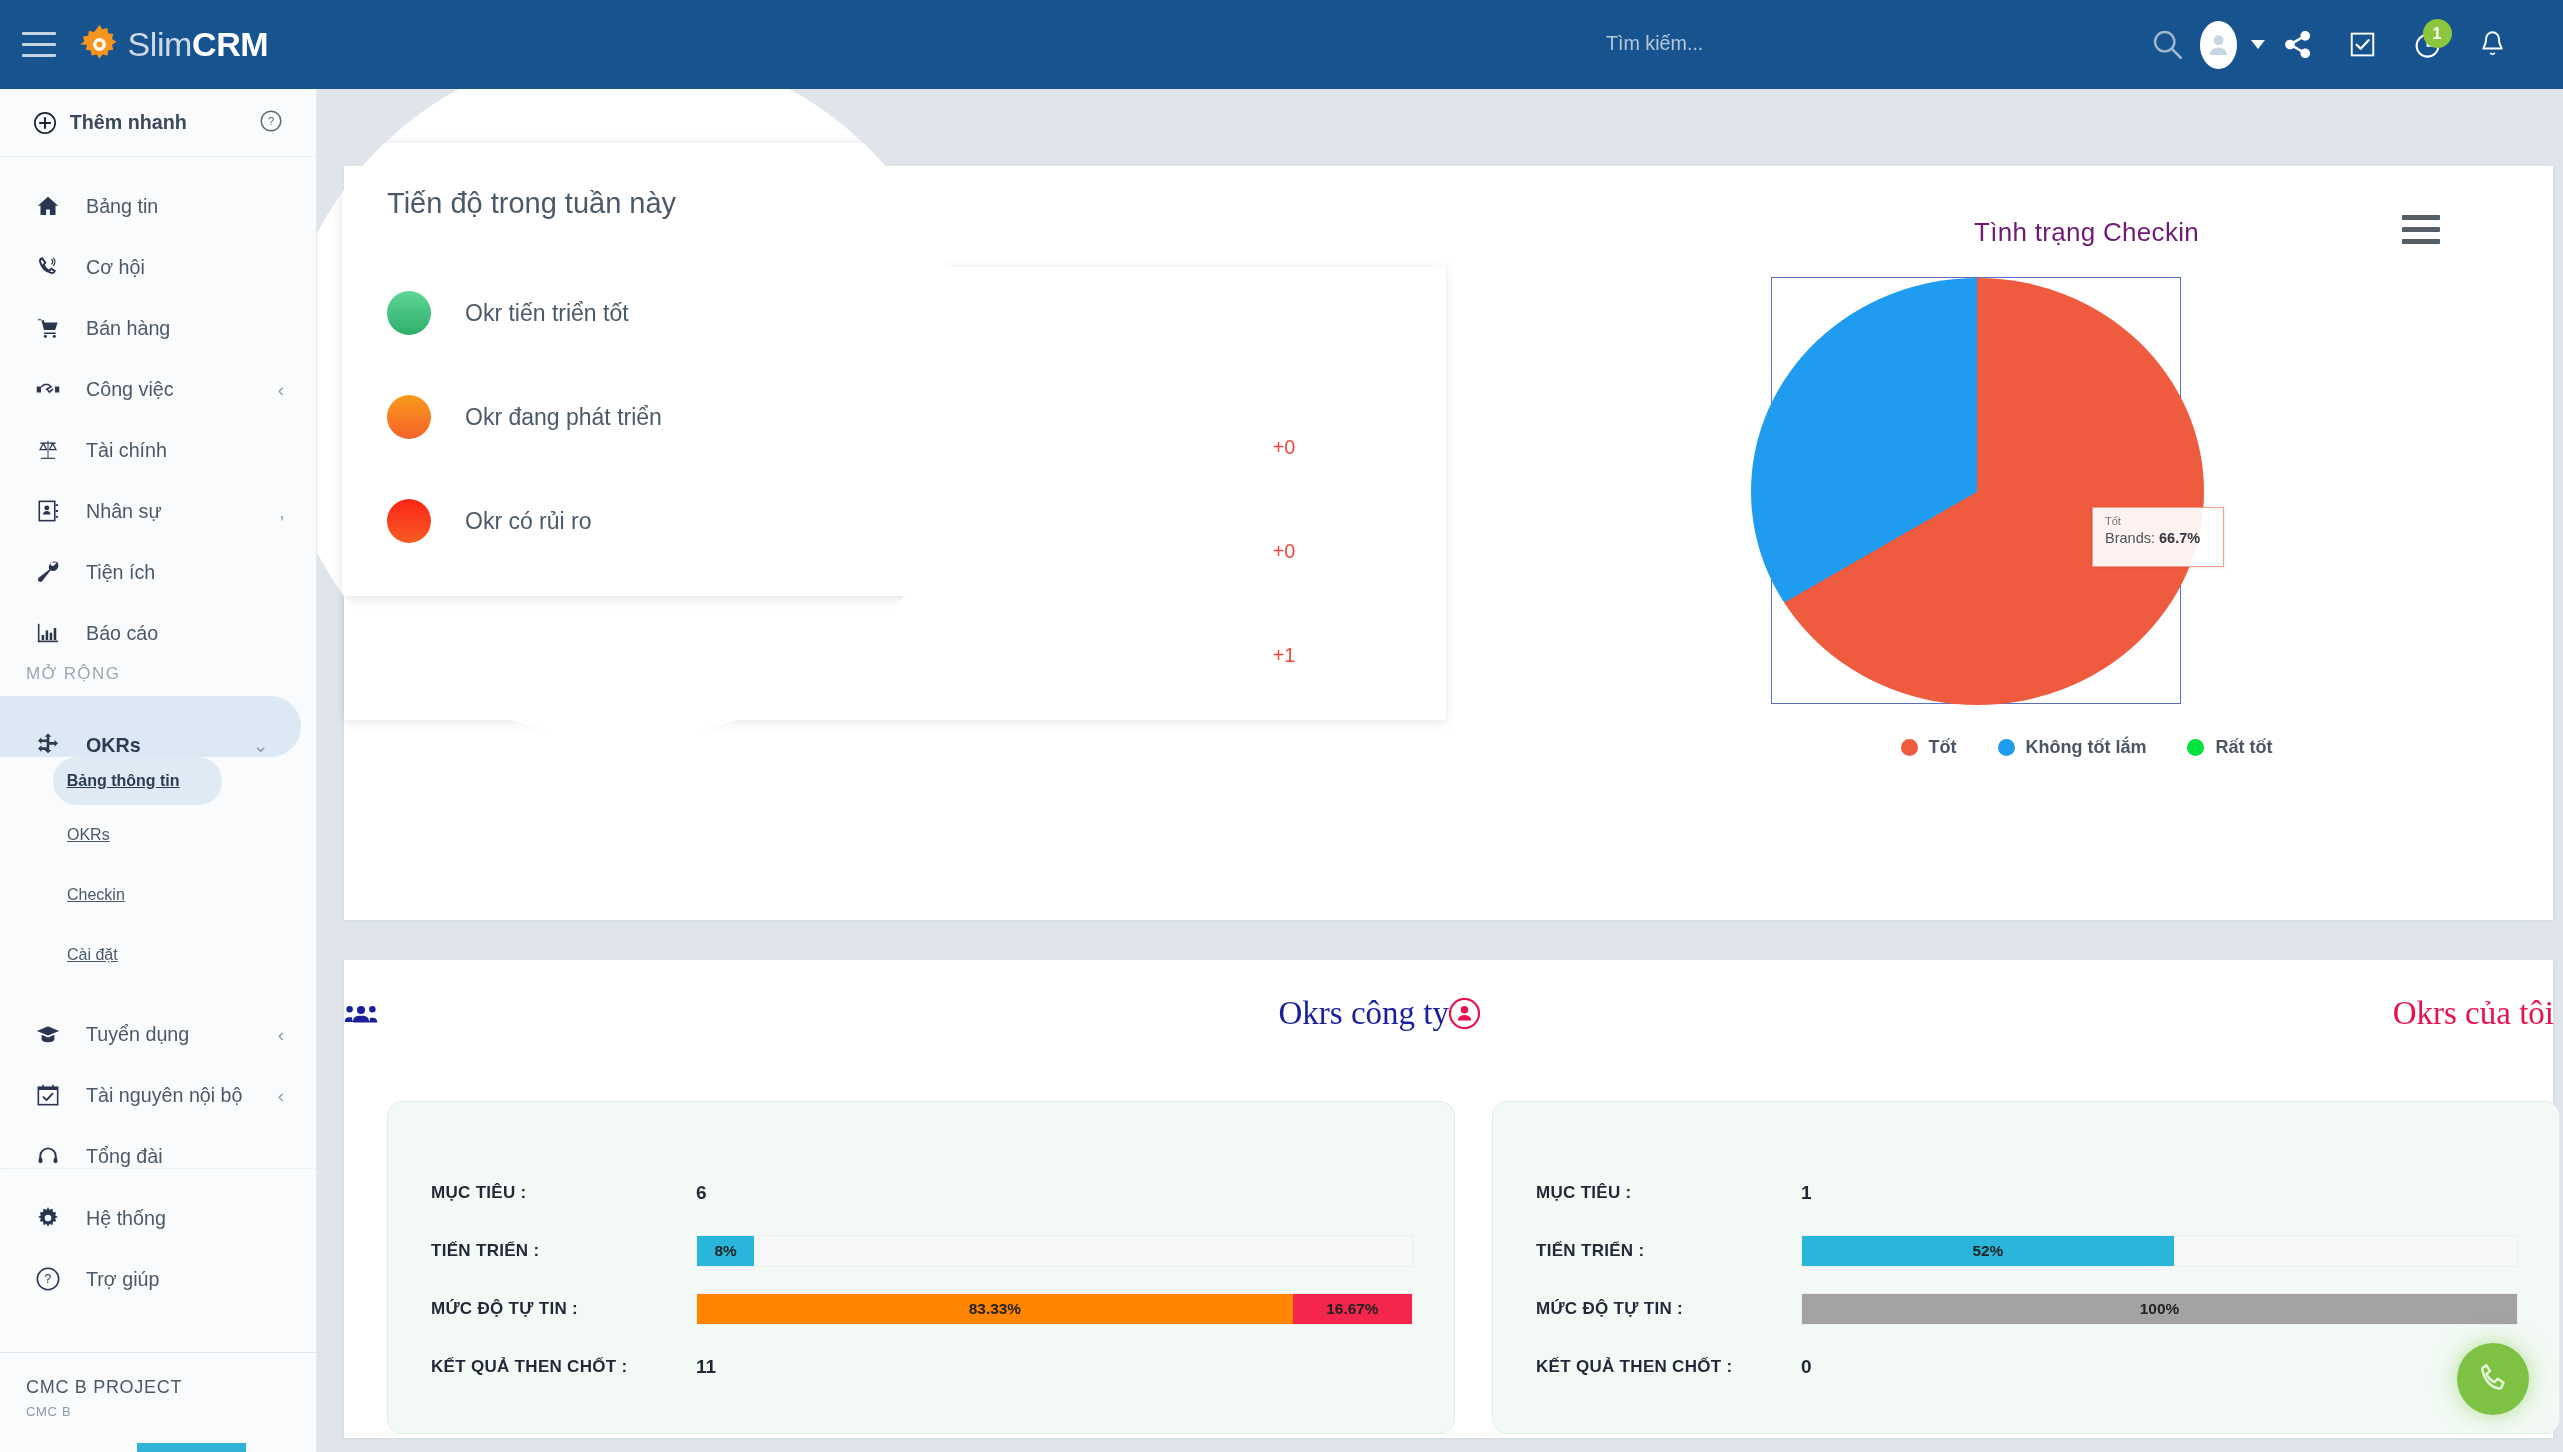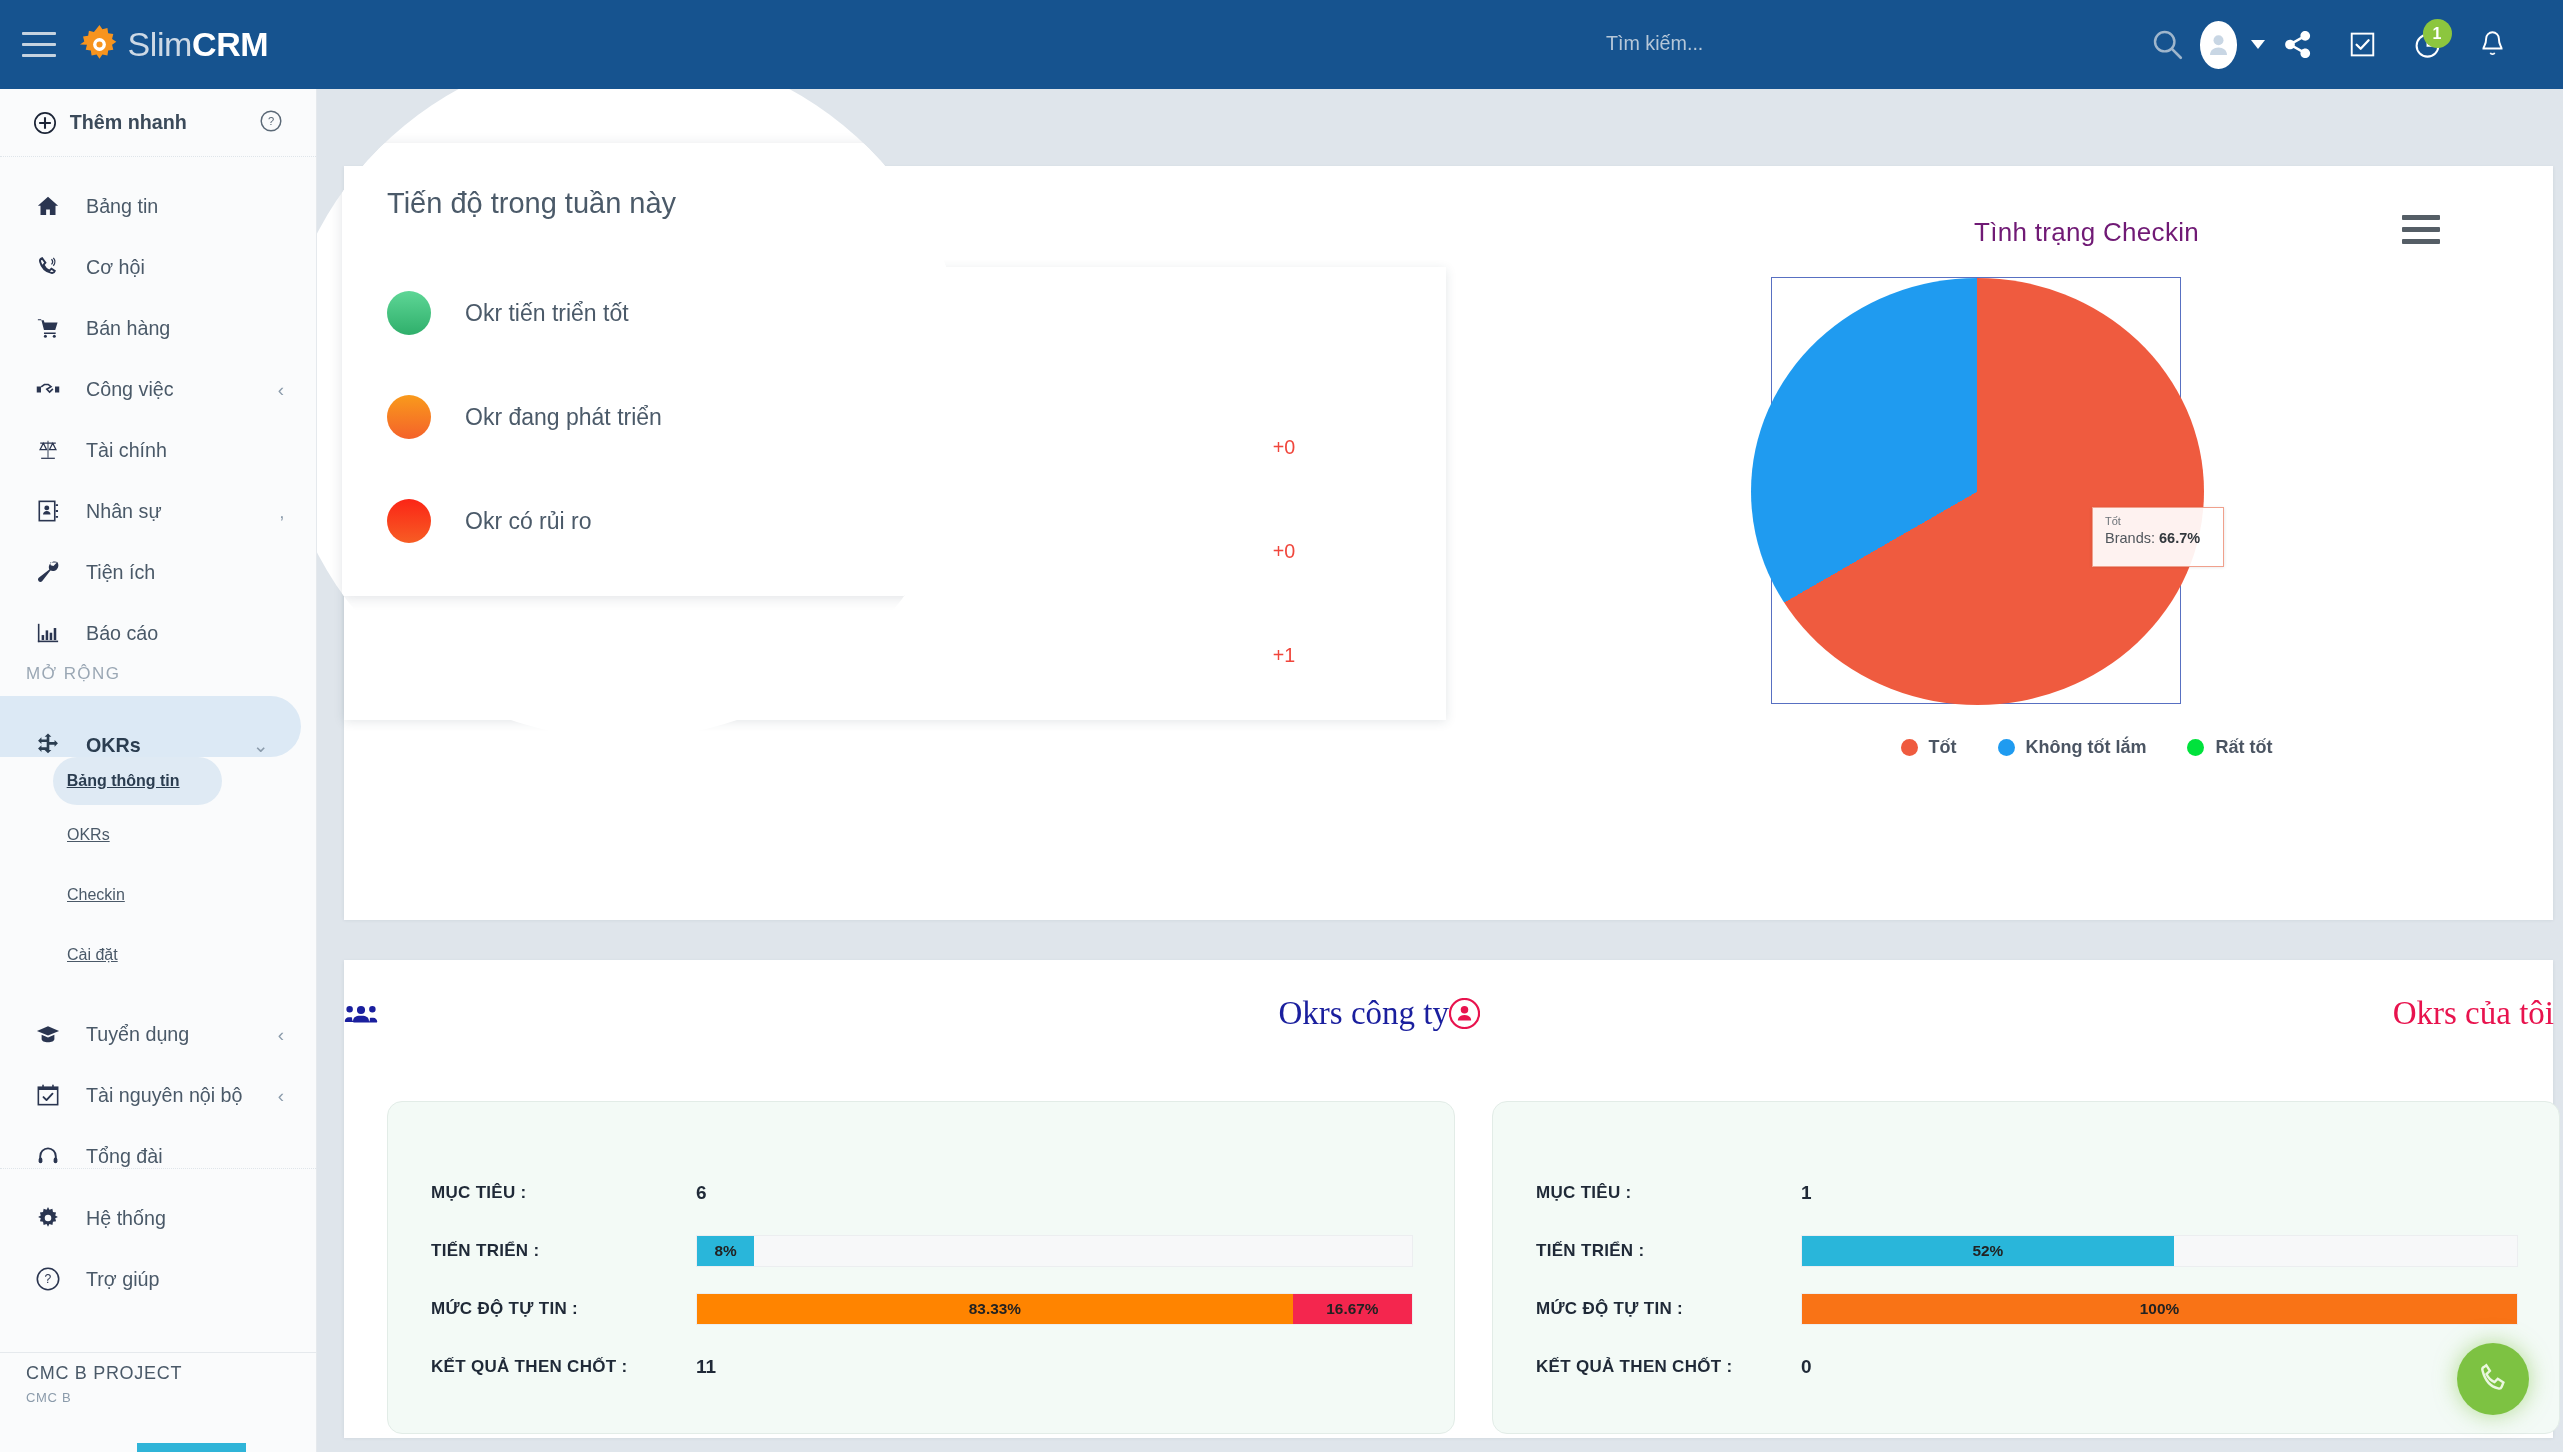--- a/index.html
+++ b/index.html
@@ -65,21 +65,21 @@
     margin-right: 15.4px; }
   .side-item.active .lbl { color: #2b3d50; font-weight: 600; }
 
   .side-sub { display: flex; align-items: center; height: 60px; padding-left: 67px; cursor: pointer; }
   .side-sub .lbl { font-size: 16px; color: #4a5968; text-decoration: underline; }
   .side-sub.active { background: #dfeaf4; border-radius: 32px; margin: 0 94px 0 53px;
     padding-left: 13.7px; height: 48px; }
   .side-sub.active .lbl { color: #2b3d50; font-weight: 600; }
 
   .side-footer { position: absolute; left: 0; bottom: 0; width: 316px;
-    border-top: 0.9px solid #e5e9ed; padding: 10px 0 0 26px; height: 101px; }
+    border-top: 0.9px solid #e5e9ed; padding: 24px 0 0 26px; height: 101px; }
   .side-footer .p1 { font-size: 18px; color: #4a5968; letter-spacing: 0.7px; font-weight: 500; }
   .side-footer .p2 { font-size: 13px; color: #8b9bab; letter-spacing: 0.7px; margin-top: 6px; }
   .bottom-progress { position: absolute; left: 137px; bottom: 0; width: 109px; height: 10.3px;
     background: #2fb4d8; }
 
   
   .main { position: absolute; left: 317px; top: 89px; width: 2246px; height: 1364px;
     background: #dfe5eb; overflow: hidden; }
 
   .panel { background: #ffffff; box-shadow: 0 0.9px 3.4px rgba(40,60,80,.10); }
@@ -265,21 +265,21 @@
               </div>
               <div class="okr-row">
                 <div class="k">TIẾN TRIỂN :</div>
                 <div class="bar-track">
                   <div class="bar-seg" style="width:52%;background:#29b6da">52%</div>
                 </div>
               </div>
               <div class="okr-row">
                 <div class="k">MỨC ĐỘ TỰ TIN :</div>
                 <div class="bar-track">
-                  <div class="bar-seg" style="width:100%;background:#f97316">100%</div>
+                  <div class="bar-seg" style="width:100%;background:#a3a3a3">100%</div>
                 </div>
               </div>
               <div class="okr-row">
                 <div class="k">KẾT QUẢ THEN CHỐT :</div>
                 <div class="v">0</div>
               </div>
             </div>
         </div>
       </div>
     </div>

